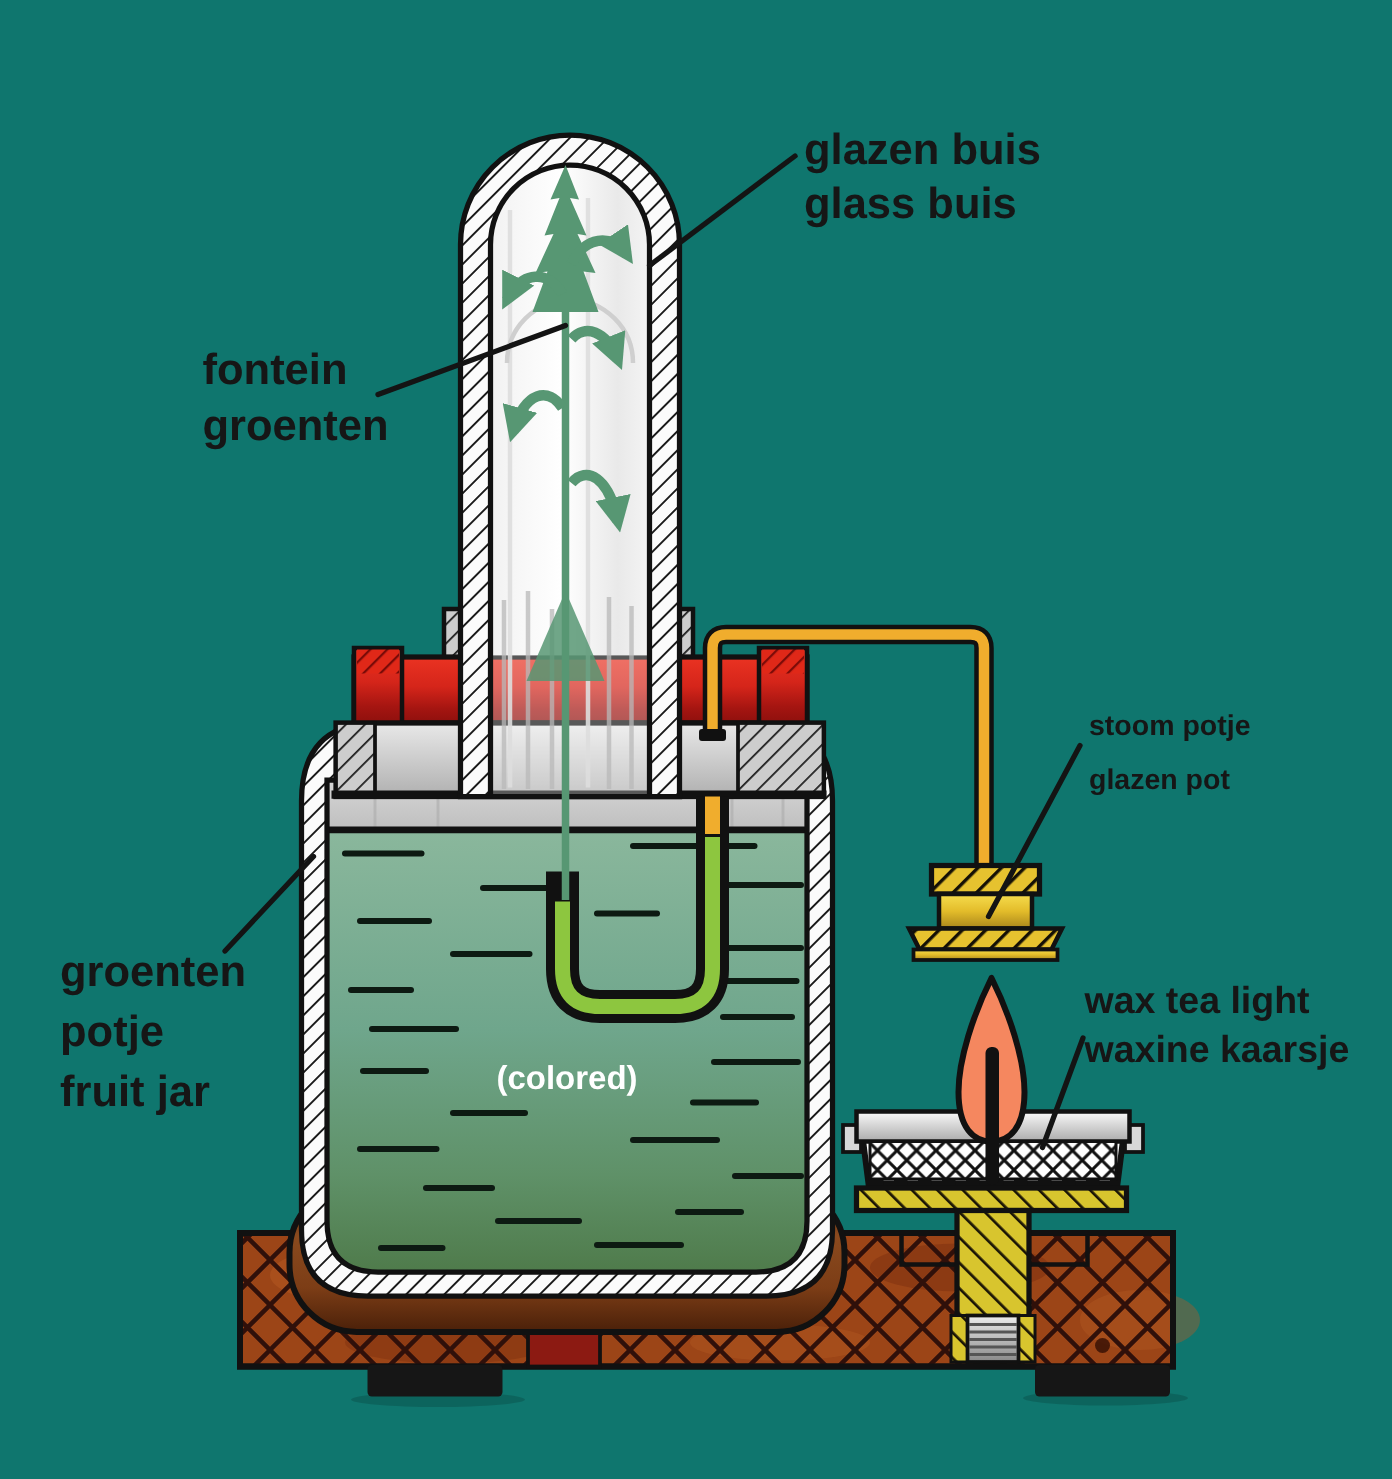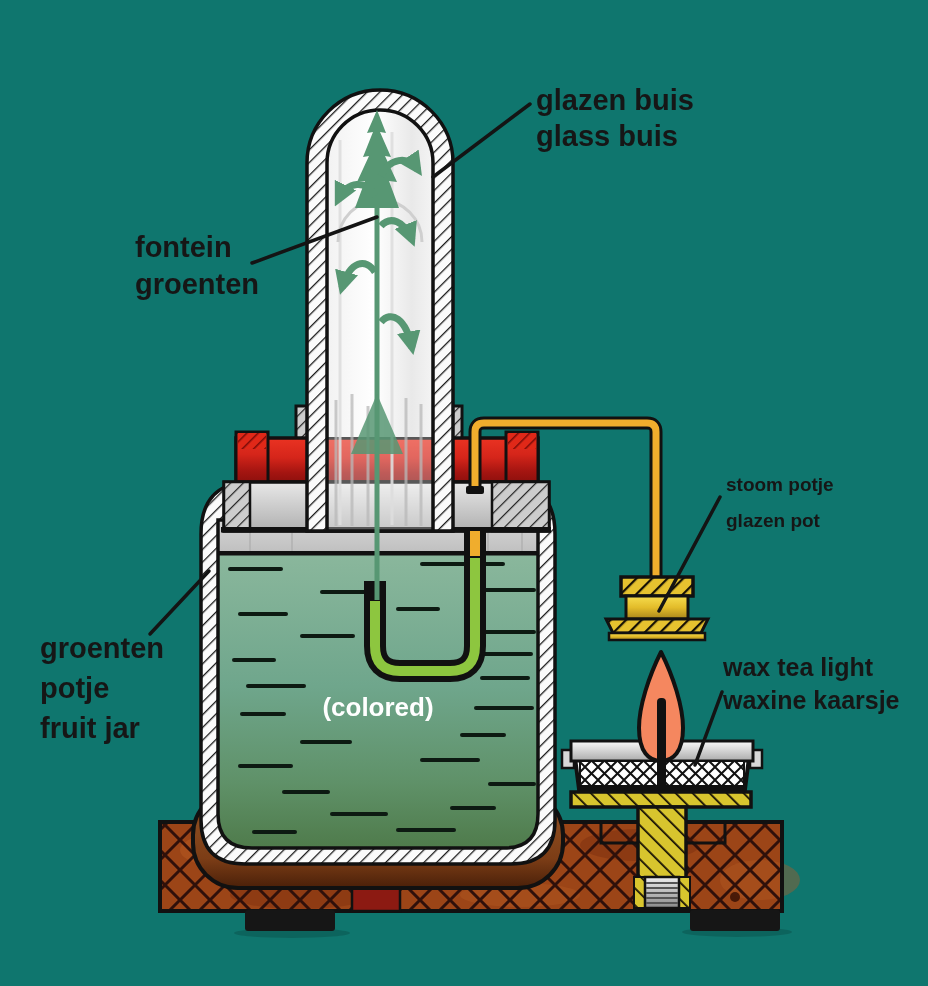--- a/index.html
+++ b/index.html
@@ -7,21 +7,21 @@
          font-family:"Liberation Sans",sans-serif;}
   .lbl{position:absolute;font-weight:bold;color:#161616;white-space:nowrap;}
   .lbl div{white-space:nowrap;}
   #glass-tube-label{left:536px;top:82px;font-size:29px;line-height:36px;}
   #fountain-label{left:135px;top:229px;font-size:29px;line-height:37px;}
   #steam-pot-label{left:726px;top:467px;font-size:19px;line-height:36px;}
   #fruit-jar-label{left:40px;top:628px;font-size:29px;line-height:40px;}
   #tea-light-label{left:723px;top:651px;font-size:25px;line-height:33px;}
   #water-label{left:288px;top:692px;width:180px;text-align:center;color:#ffffff;
                font-size:31px;line-height:34px;}
-  #water-label .sub{font-size:26px;line-height:30px;}
+  #water-label .sub{font-size:22px;line-height:30px;margin-top:12px;}
 </style>
 </head>
 <body>
 
 <div id="stage">
 
 <svg width="928" height="986" viewBox="0 0 928 986">
   <defs>
     <pattern id="glassHatch" width="9" height="9" patternUnits="userSpaceOnUse" patternTransform="rotate(45)">
       <rect width="9" height="9" fill="#fbfbfb"></rect>

